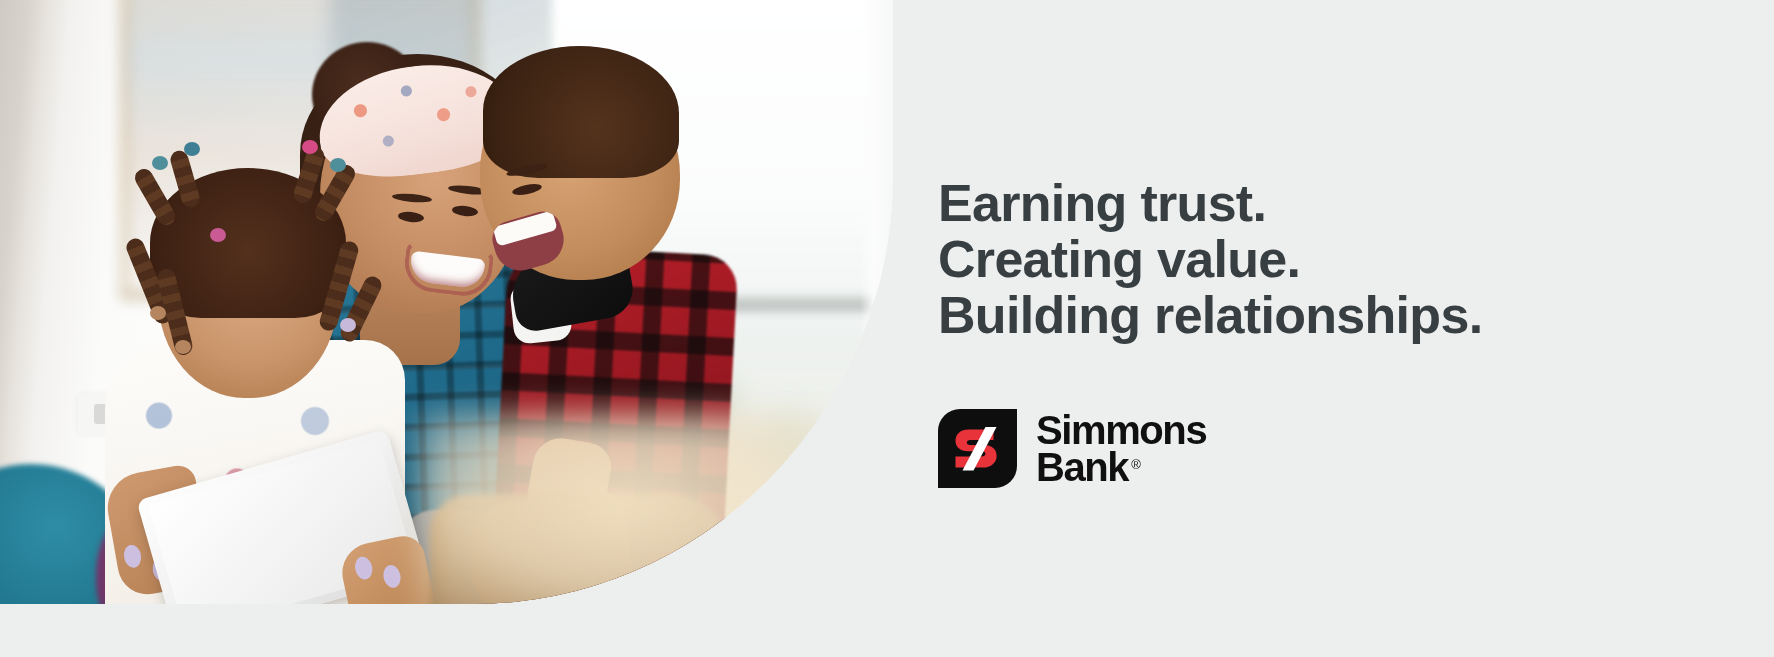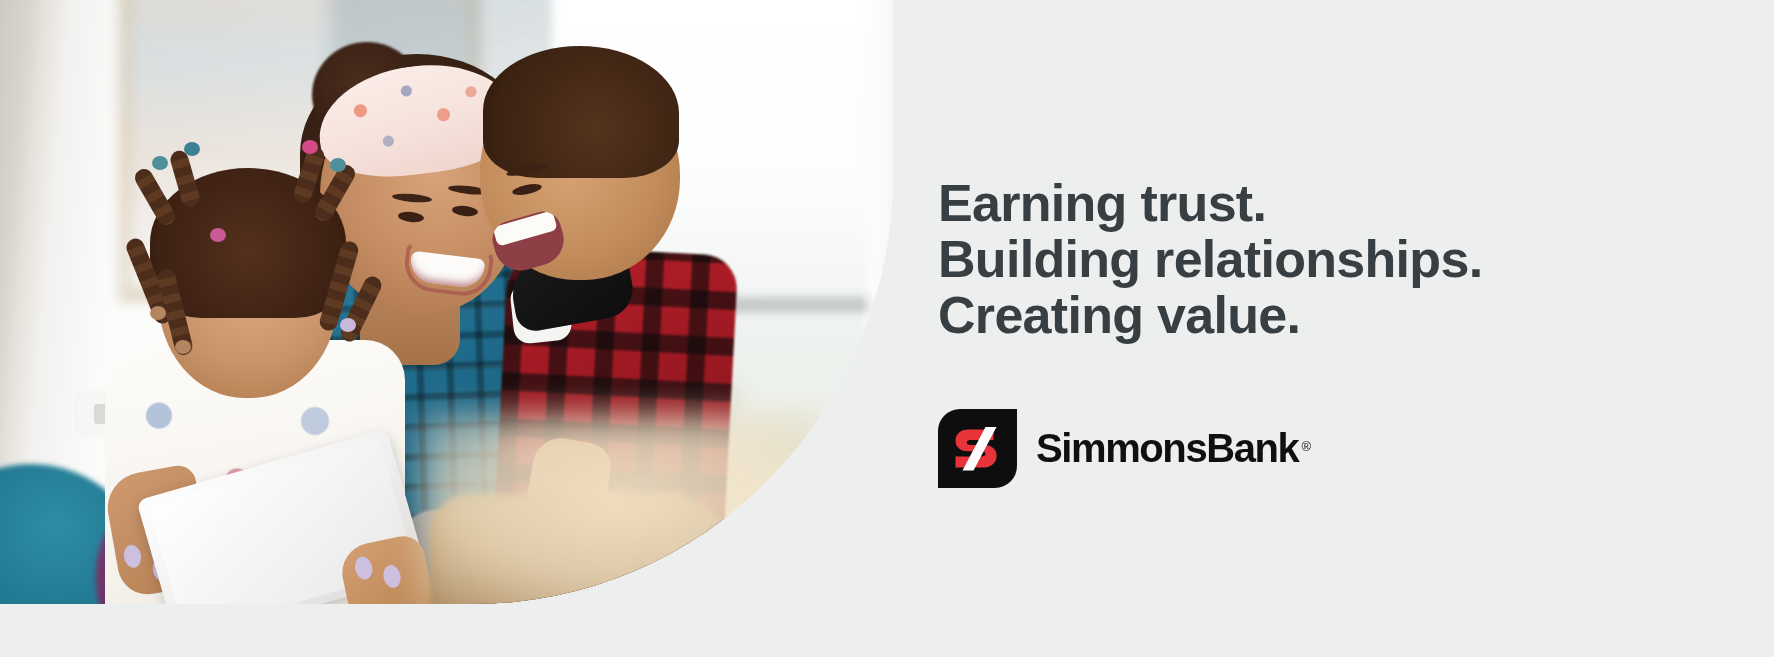--- a/index.html
+++ b/index.html
@@ -469,21 +469,21 @@
     height: 79px;
     background: #0e0e0e;
     border-radius: 22px 0 22px 0;
     flex: 0 0 auto;
     overflow: hidden;
   }
   .logo-mark svg { display: block; }
 
   .logo-words {
     display: flex;
-    flex-direction: row;
+    flex-direction: column;
     line-height: 0.92;
     font-family: "Liberation Sans", sans-serif;
     font-weight: bold;
     color: #101010;
   }
   .logo-word-1 { font-size: 40px; letter-spacing: -1.4px; }
   .logo-word-2 {
     font-size: 40px;
     letter-spacing: -1.4px;
     display: flex;
@@ -577,22 +577,22 @@
 
       <div class="bg-table"></div>
       <div class="bg-blur-foreground"></div>
       <div class="seam"></div>
     </div>
   </div>
 
   <div class="content">
     <h1 class="headline">
       <span class="line">Earning trust.</span>
+      <span class="line">Creating value.</span>
       <span class="line">Building relationships.</span>
-      <span class="line">Creating value.</span>
     </h1>
   </div>
 
   <div class="logo-lockup">
     <div class="logo-mark">
       <svg width="79" height="79" viewBox="0 0 79 79" aria-hidden="true">
 
         <path d="M55.5 20.5 H30.5 C22.5 20.5 17.5 25.3 17.5 31.7 C17.5 37.9 22.0 42.2 30.0 42.2 H44.0
                  C46.2 42.2 47.4 43.2 47.4 44.8 C47.4 46.5 46.0 47.6 43.6 47.6 H17.5 V58.5 H44.8
                  C53.2 58.5 58.6 53.6 58.6 46.9 C58.6 40.4 53.9 36.1 45.8 36.1 H32.2

